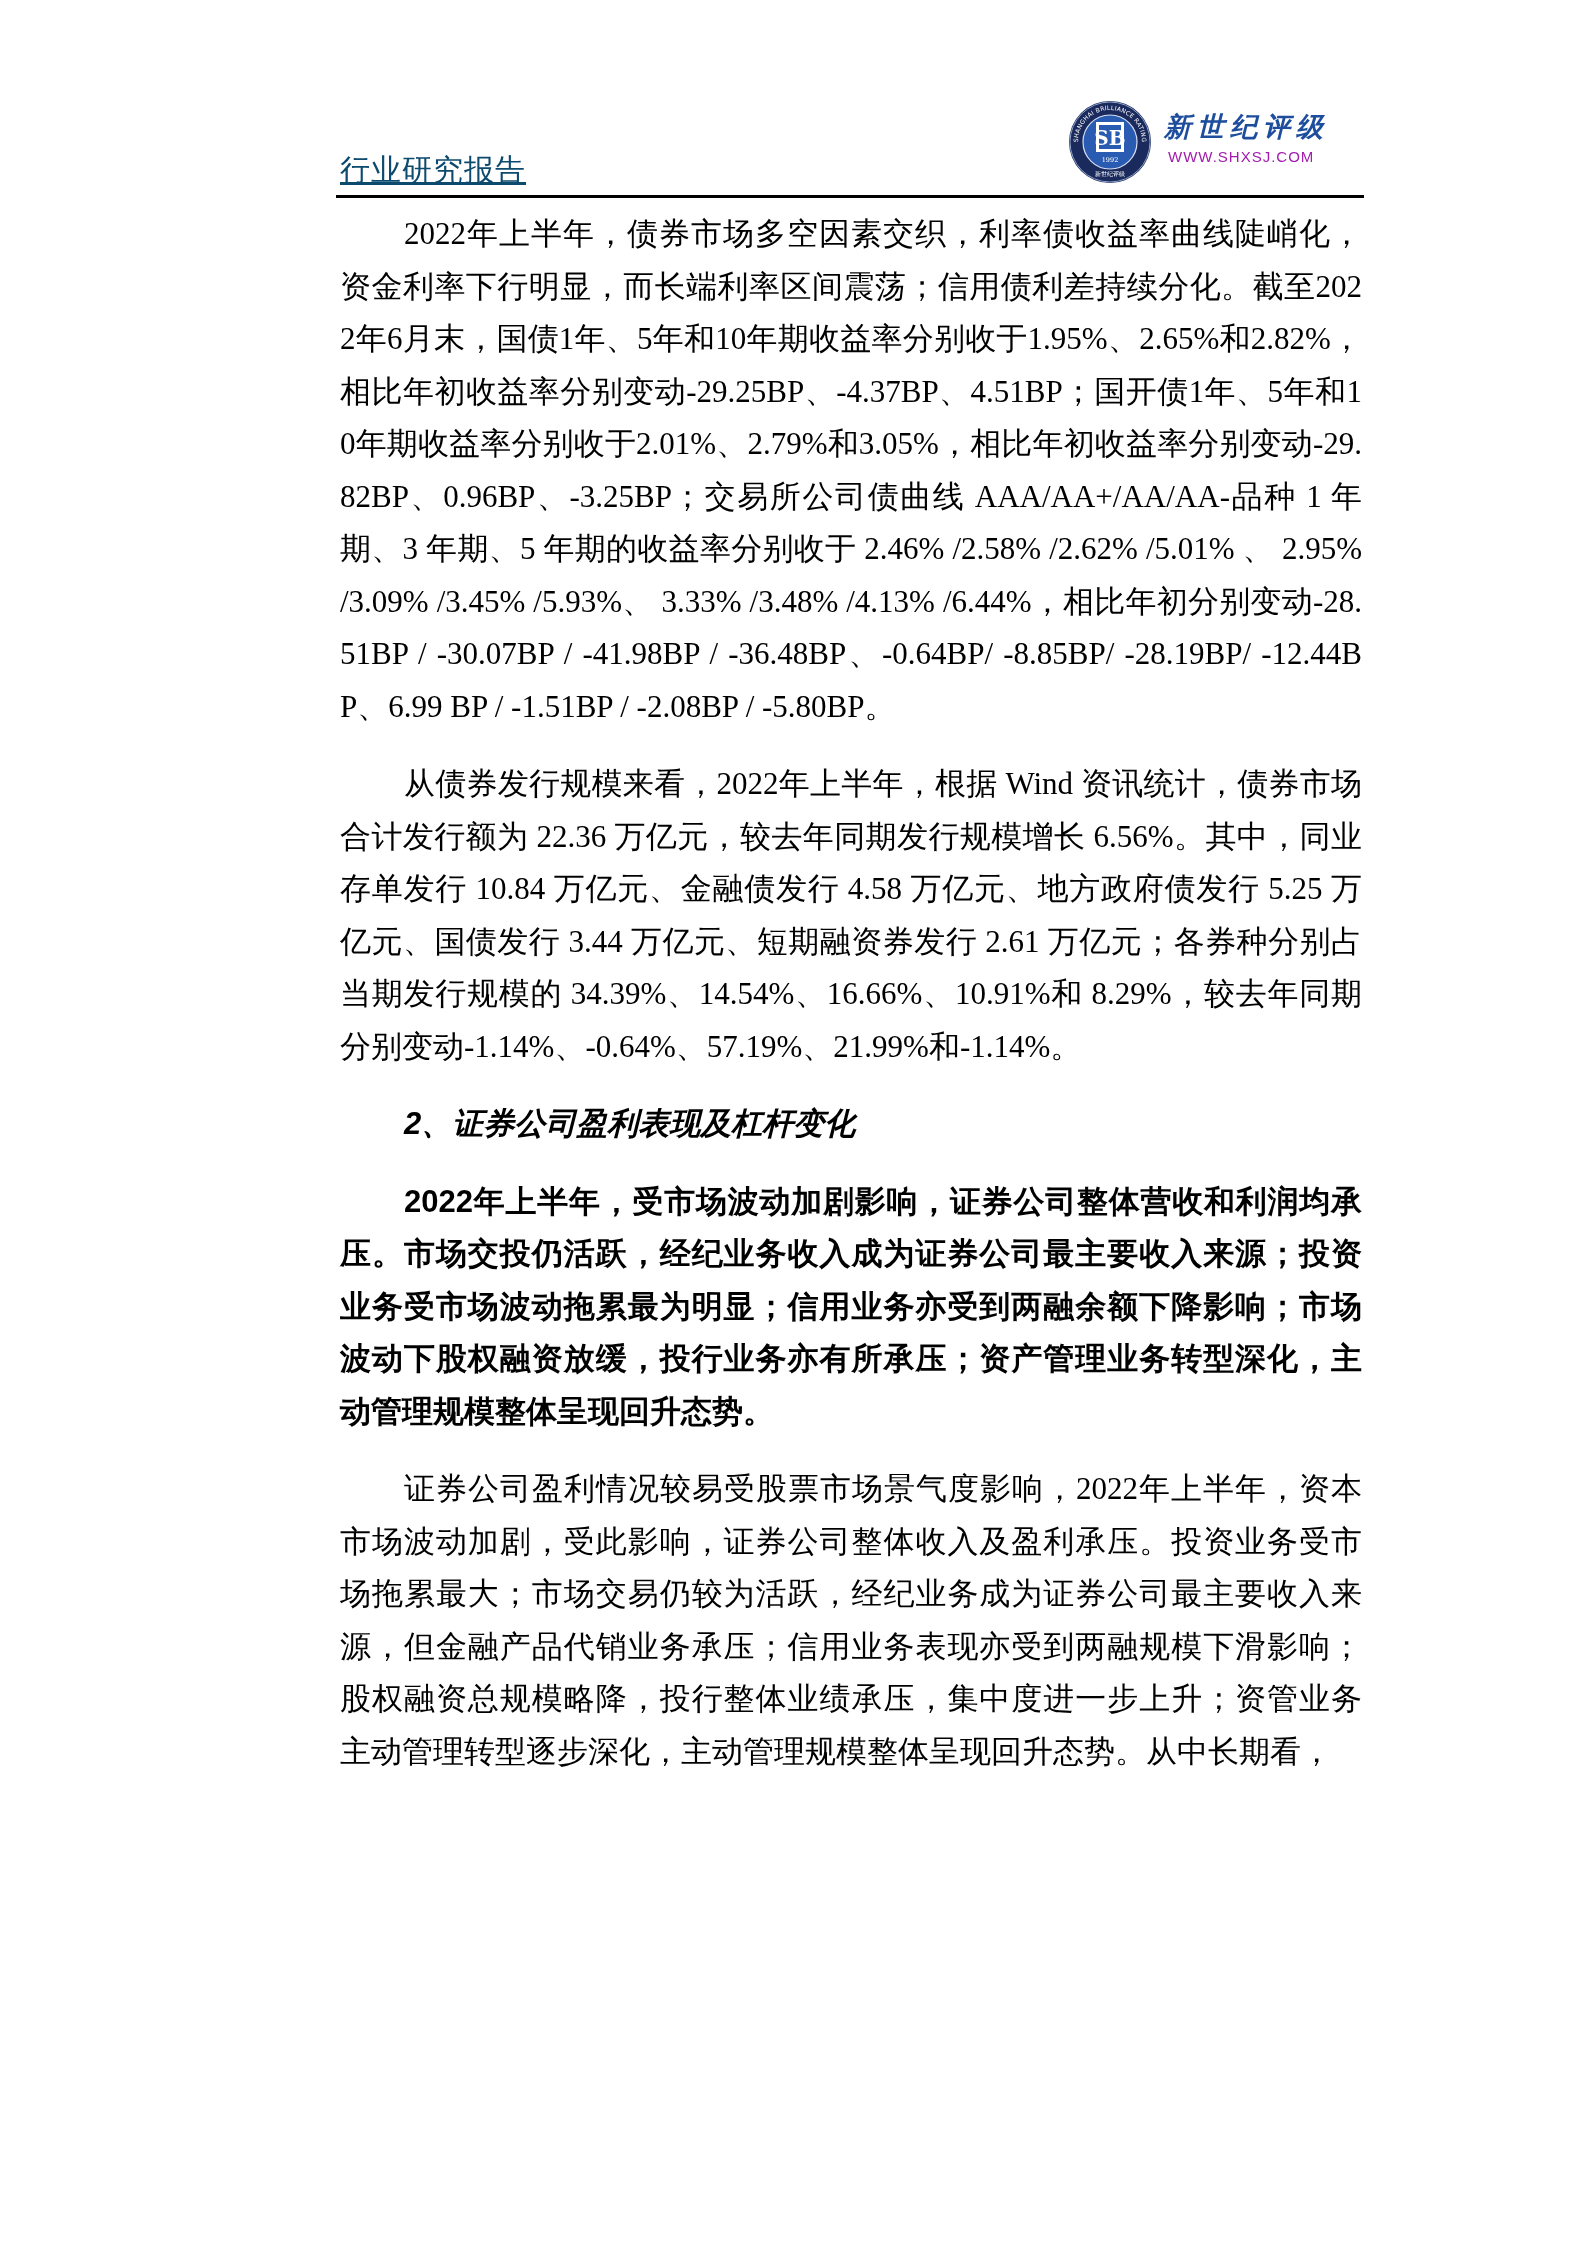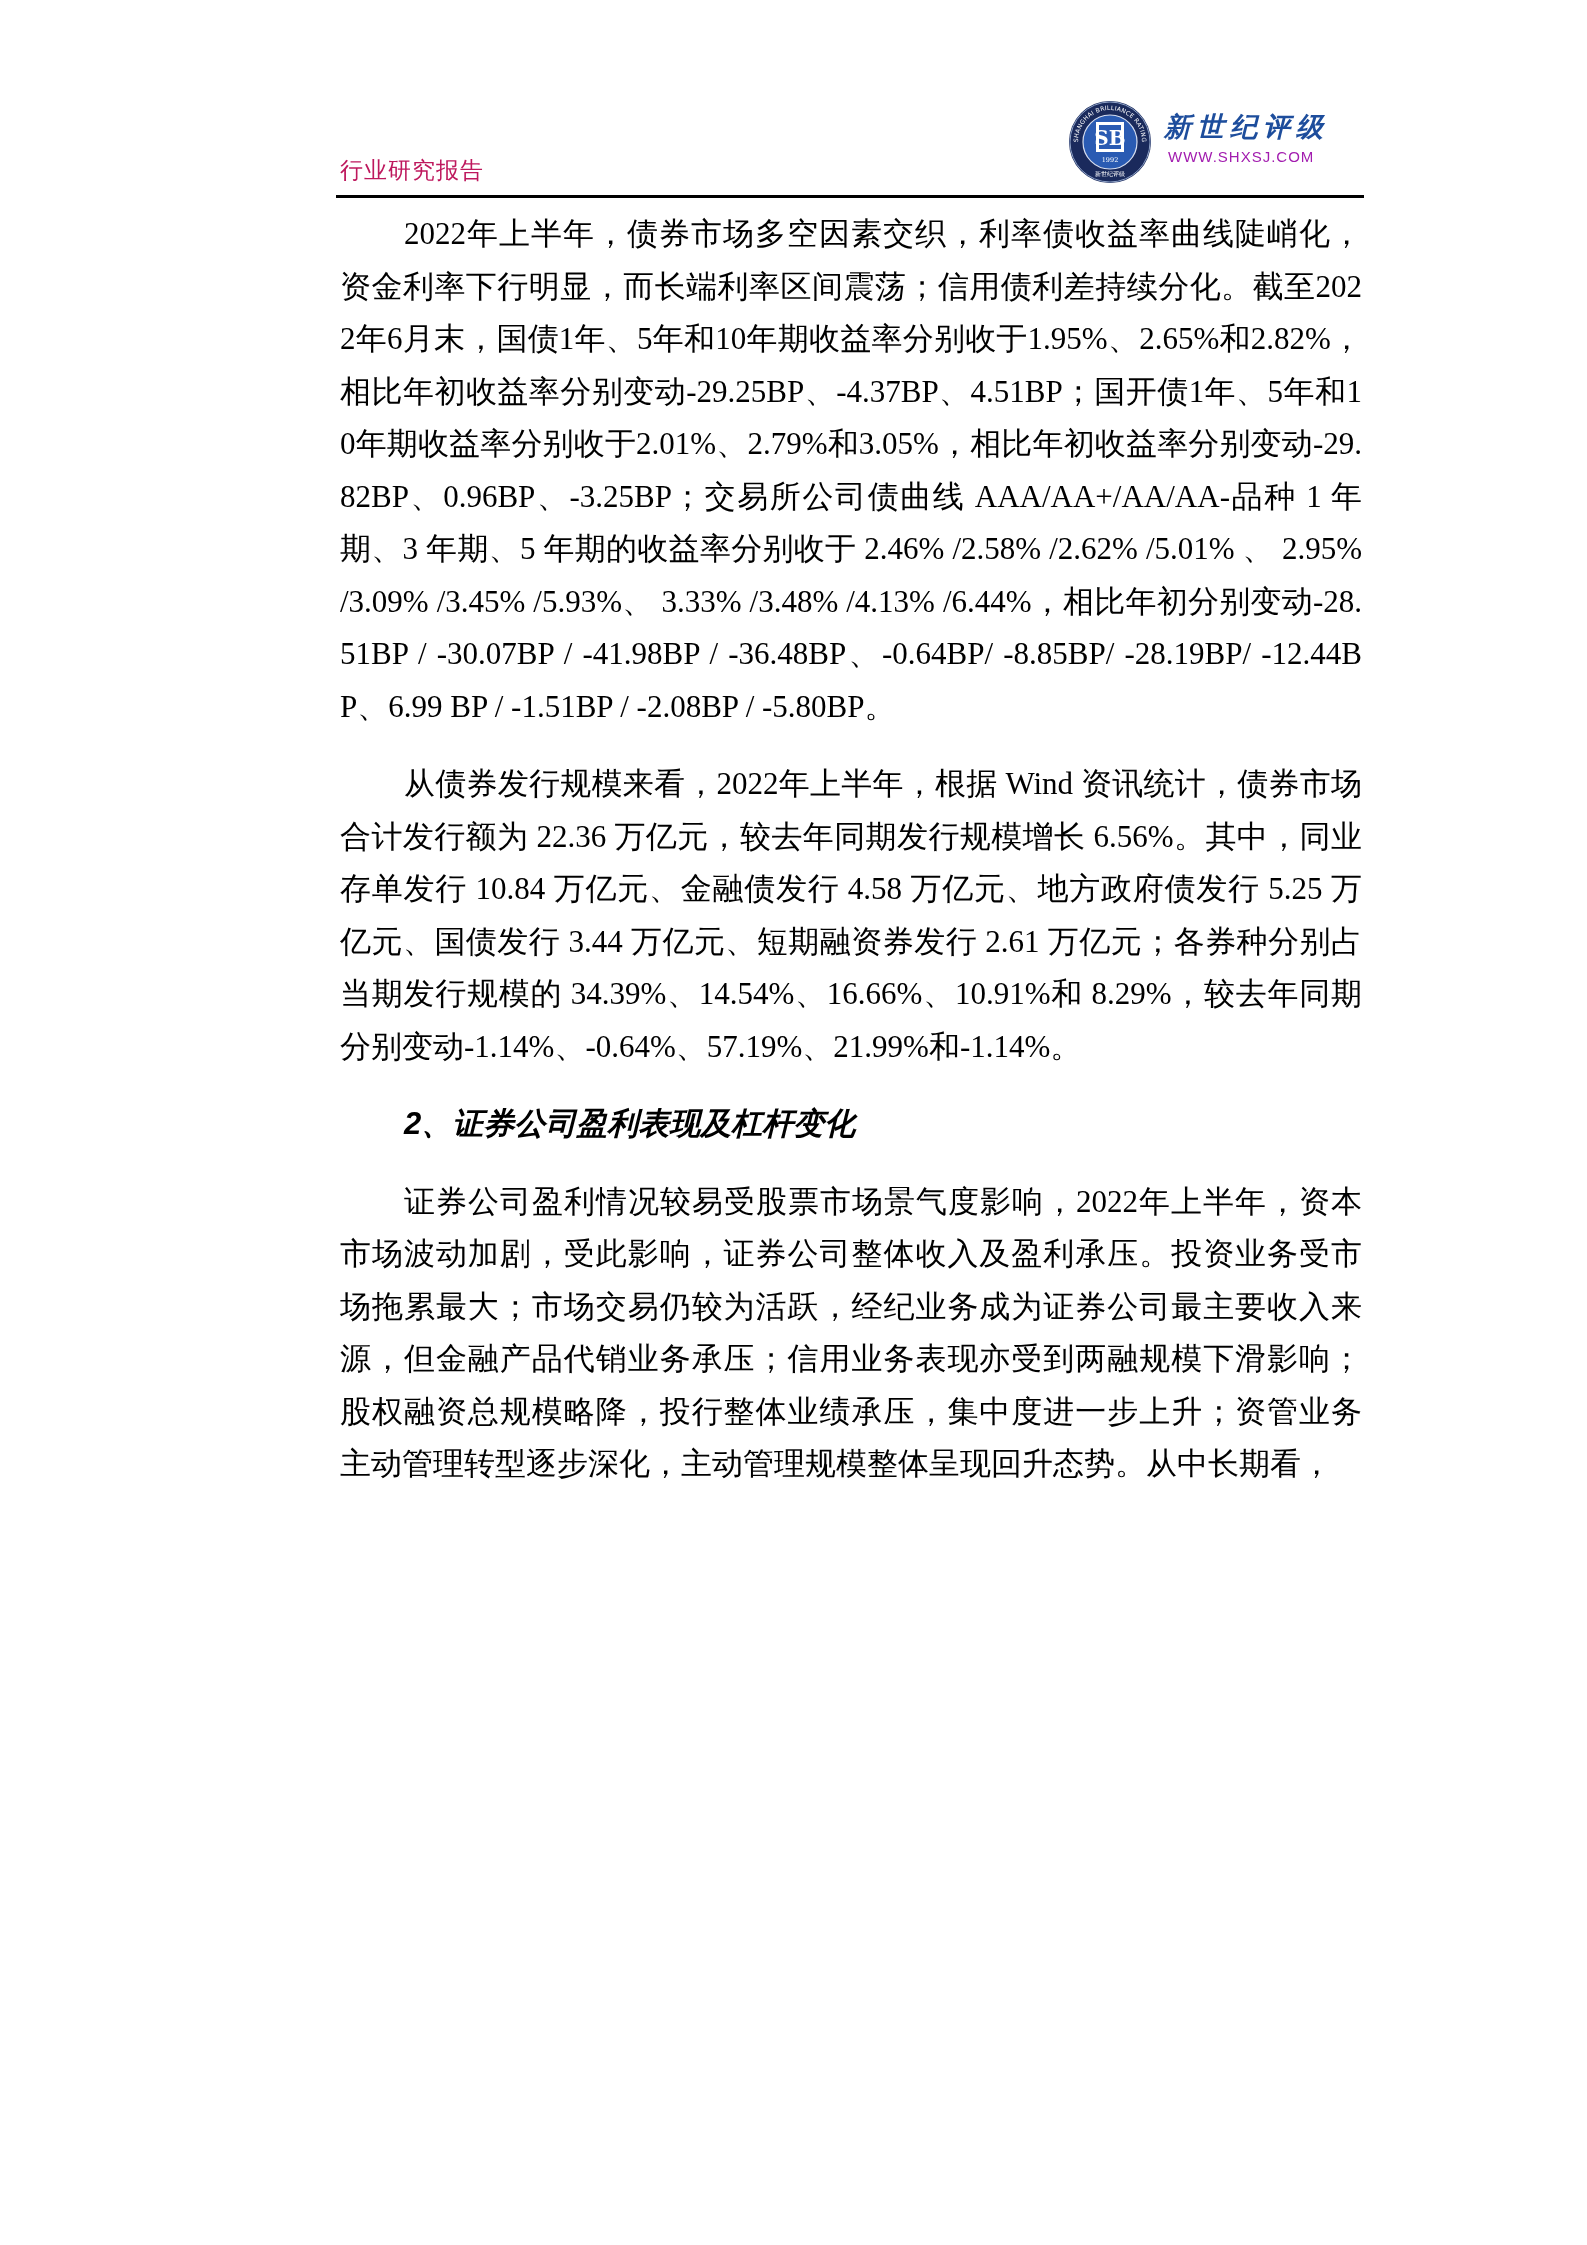--- a/index.html
+++ b/index.html
@@ -20,24 +20,25 @@
       left: 336px;
       top: 100px;
       width: 1028px;
       height: 98px;
     }
     .header-title {
       position: absolute;
       left: 4px;
       top: 52px;
       font-family: "Liberation Sans", "DejaVu Sans", sans-serif;
-      font-size: 23px;
-      color: #be185d;
+      font-size: 30px;
+      color: #0c4a6e;
       letter-spacing: 1px;
       line-height: 36px;
+      text-decoration: underline;
     }
     .header-rule {
       position: absolute;
       left: 0;
       top: 95px;
       width: 1028px;
       height: 3px;
       background: #000000;
     }
     .logo {
@@ -136,14 +137,15 @@
     <div class="logo-url">WWW.SHXSJ.COM</div>
   </div>
 
   <div class="header-rule"></div>
 </div>
 
 <div class="content">
   <p class="para">2022年上半年，债券市场多空因素交织，利率债收益率曲线陡峭化，资金利率下行明显，而长端利率区间震荡；信用债利差持续分化。截至2022年6月末，国债1年、5年和10年期收益率分别收于1.95%、2.65%和2.82%，相比年初收益率分别变动-29.25BP、-4.37BP、4.51BP；国开债1年、5年和10年期收益率分别收于2.01%、2.79%和3.05%，相比年初收益率分别变动-29.82BP、0.96BP、-3.25BP；交易所公司债曲线 AAA/AA+/AA/AA-品种 1 年期、3 年期、5 年期的收益率分别收于 2.46% /2.58% /2.62% /5.01% 、 2.95% /3.09% /3.45% /5.93%、 3.33% /3.48% /4.13% /6.44%，相比年初分别变动-28.51BP / -30.07BP / -41.98BP / -36.48BP、-0.64BP/ -8.85BP/ -28.19BP/ -12.44BP、6.99 BP / -1.51BP / -2.08BP / -5.80BP。</p>
   <p class="para">从债券发行规模来看，2022年上半年，根据 Wind 资讯统计，债券市场合计发行额为 22.36 万亿元，较去年同期发行规模增长 6.56%。其中，同业存单发行 10.84 万亿元、金融债发行 4.58 万亿元、地方政府债发行 5.25 万亿元、国债发行 3.44 万亿元、短期融资券发行 2.61 万亿元；各券种分别占当期发行规模的 34.39%、14.54%、16.66%、10.91%和 8.29%，较去年同期分别变动-1.14%、-0.64%、57.19%、21.99%和-1.14%。</p>
   <h2 class="section-heading">2、证券公司盈利表现及杠杆变化</h2>
+  <p class="para bold">2022年上半年，受市场波动加剧影响，证券公司整体营收和利润均承压。市场交投仍活跃，经纪业务收入成为证券公司最主要收入来源；投资业务受市场波动拖累最为明显；信用业务亦受到两融余额下降影响；市场波动下股权融资放缓，投行业务亦有所承压；资产管理业务转型深化，主动管理规模整体呈现回升态势。</p>
   <p class="para">证券公司盈利情况较易受股票市场景气度影响，2022年上半年，资本市场波动加剧，受此影响，证券公司整体收入及盈利承压。投资业务受市场拖累最大；市场交易仍较为活跃，经纪业务成为证券公司最主要收入来源，但金融产品代销业务承压；信用业务表现亦受到两融规模下滑影响；股权融资总规模略降，投行整体业绩承压，集中度进一步上升；资管业务主动管理转型逐步深化，主动管理规模整体呈现回升态势。从中长期看，</p>
 </div>
 
 </body></html>

